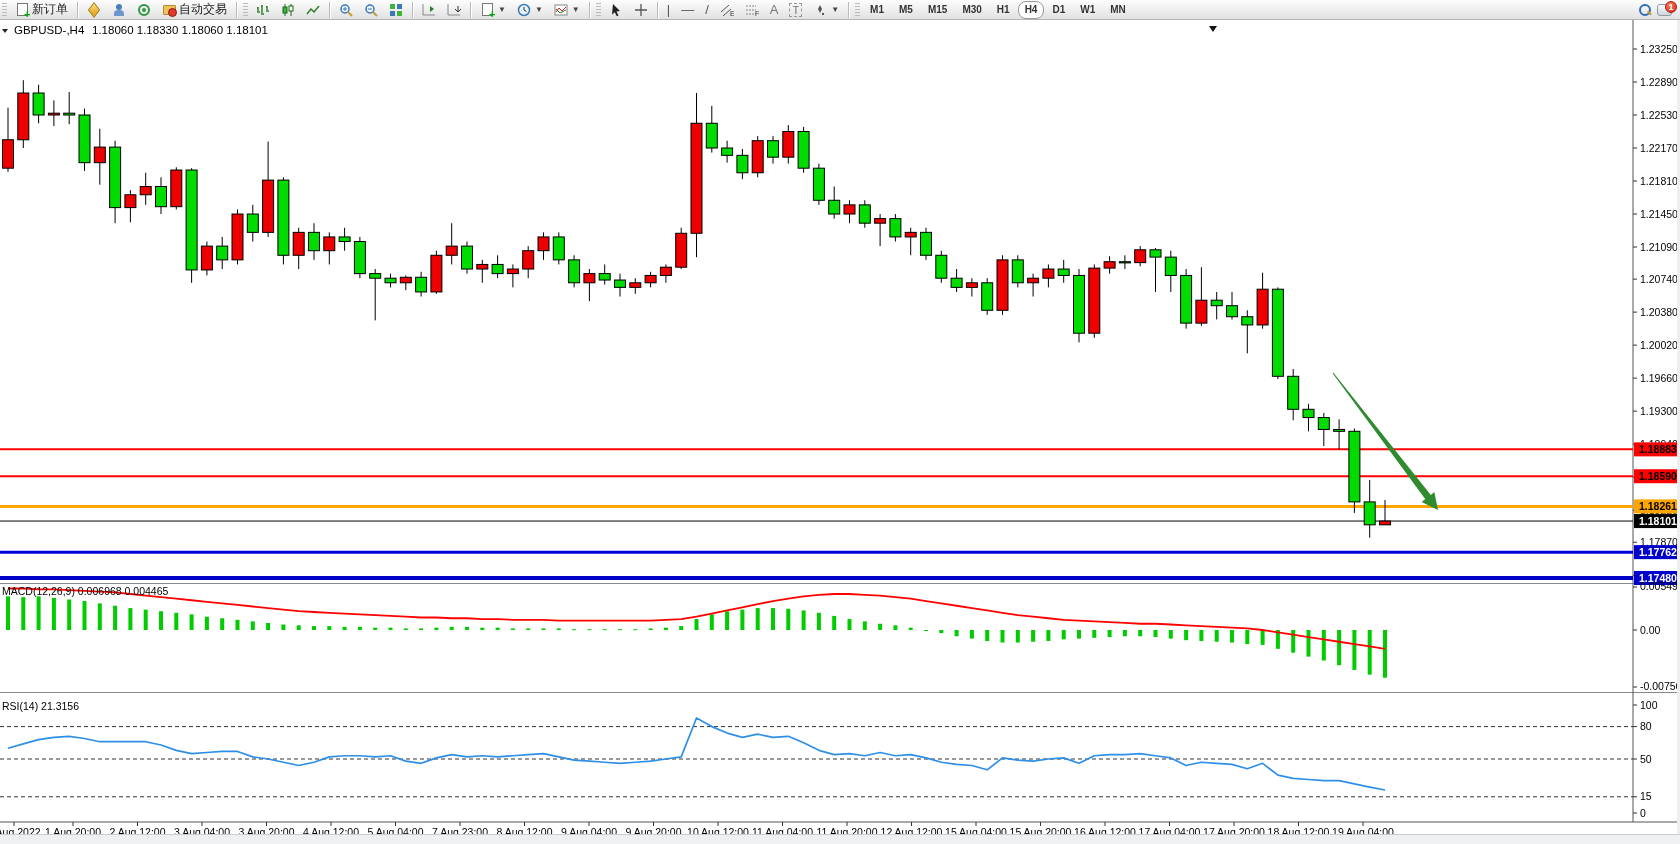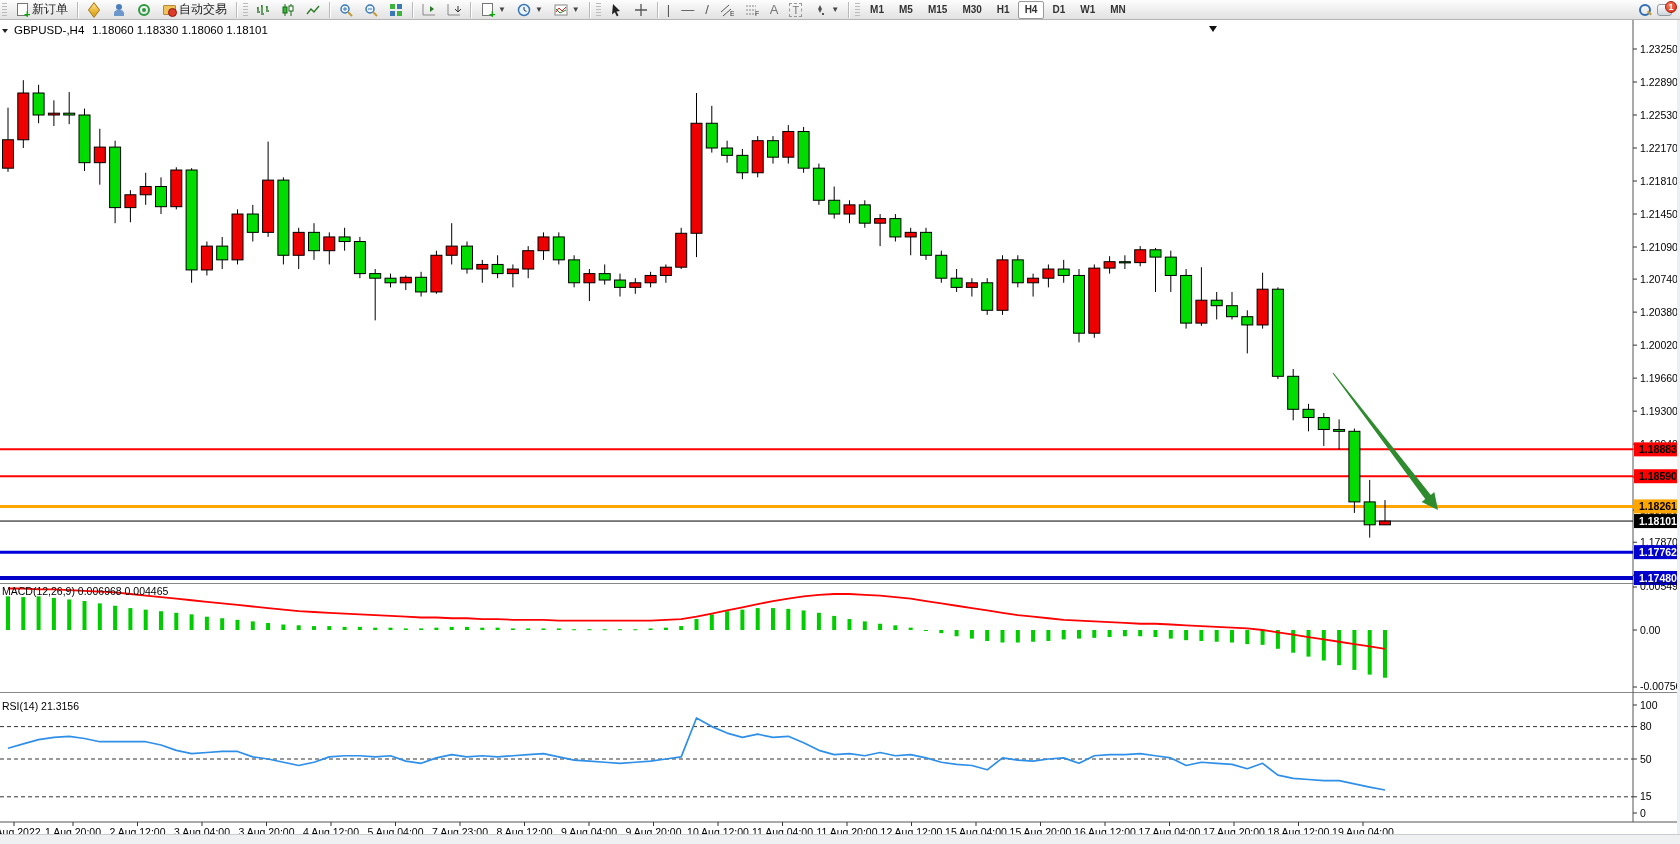--- a/index.html
+++ b/index.html
@@ -16,21 +16,21 @@
     background:repeating-linear-gradient(#bbb 0 1px, transparent 1px 3px); }
   .sep { width:1px; height:16px; background:#b9b9b9; margin:0 3px;
     box-shadow:1px 0 0 #fff; }
   .tbtn { height:18px; display:flex; align-items:center; gap:3px; padding:0 4px;
     border:1px solid transparent; border-radius:2px; cursor:default; white-space:nowrap; }
   .ticon { width:14px; height:14px; display:inline-flex; align-items:center;
     justify-content:center; font-size:11px; line-height:1; }
   .caret { font-size:8px; color:#444; margin-left:1px; }
   .tf { padding:0 6px; height:18px; display:flex; align-items:center;
     color:#333; font-size:10px; font-weight:bold; border:1px solid transparent; }
-  .tf.active { background:#fff; border:1px solid #9a9a9a; border-radius:2px; }
+  .tf.active { background:#fff; border:1px solid #9a9a9a; border-radius:8px; }
   #tb-right { margin-left:auto; display:flex; align-items:center; gap:6px; padding-right:8px; }
   .glyph-doc { width:11px; height:13px; background:#fff; border:1px solid #777; position:relative; }
   .glyph-doc::after { content:"+"; position:absolute; right:-4px; bottom:-5px; color:#0a0;
     font-weight:bold; font-size:11px; }
   .gold-diamond { width:10px; height:10px; background:linear-gradient(135deg,#ffe08a,#d99b00);
     transform:rotate(45deg) skew(8deg,8deg); border:1px solid #a87600; }
   .person { width:12px; height:12px; position:relative; }
   .person::before { content:""; position:absolute; left:3px; top:0; width:6px; height:6px;
     border-radius:50%; background:#4a7ebd; }
   .person::after { content:""; position:absolute; left:1px; top:6px; width:10px; height:6px;

